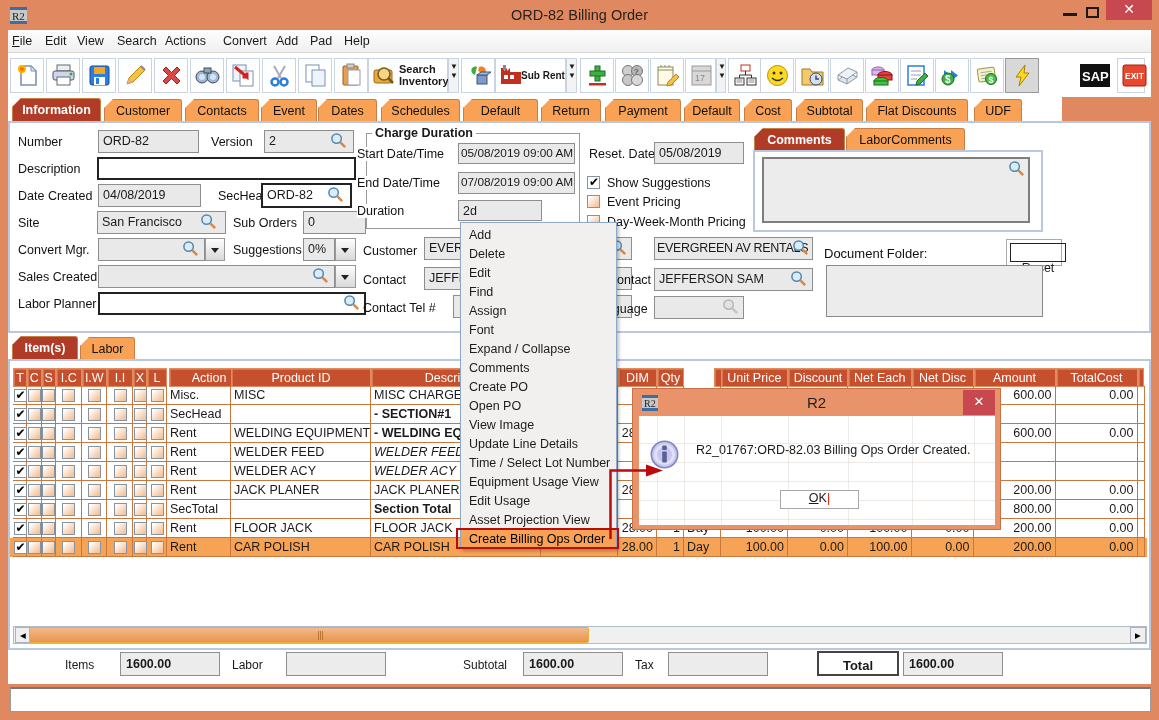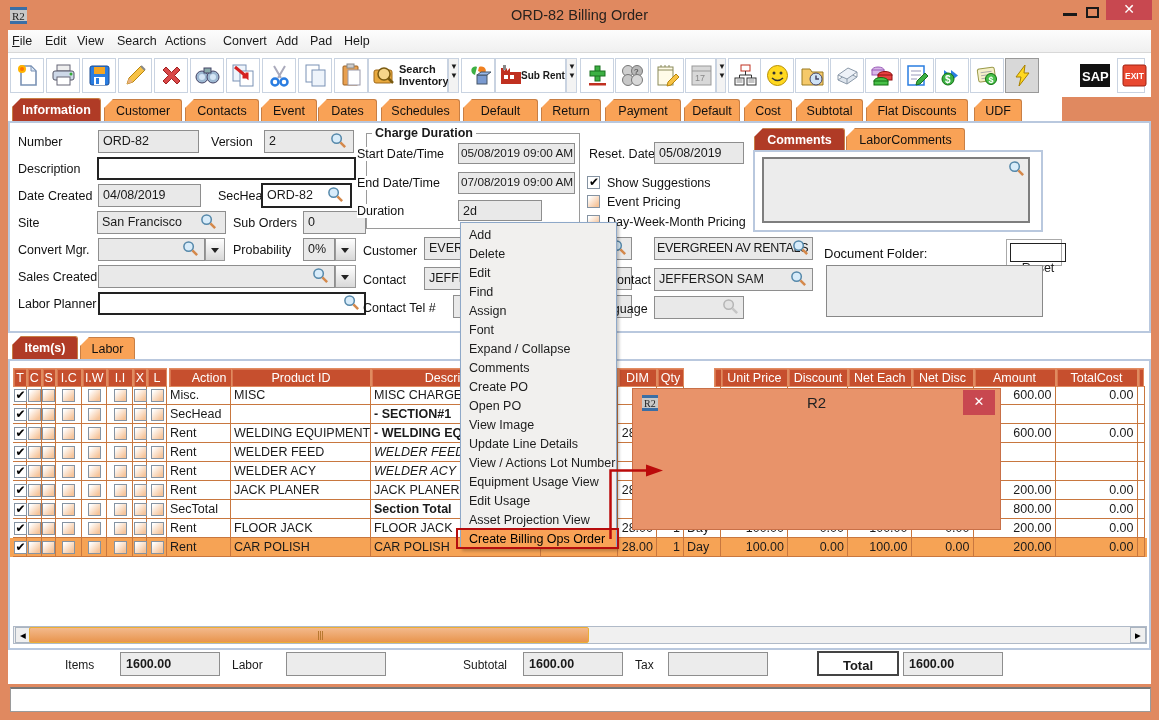--- a/index.html
+++ b/index.html
@@ -385,21 +385,21 @@
       </svg>
     <div class="lbl" style="left:223px; top:93px">Sub Orders</div>
     <div class="fld" style="left:293px; top:88px; width:63px; height:23px">0</div>
     <div class="lbl" style="left:8px; top:120px">Convert Mgr.</div>
     <div class="fld" style="left:88px; top:115px; width:107px; height:23px"></div>
     <svg class="mag" style="left:172px; top:117px" viewBox="0 0 18 18">
         <circle cx="7" cy="7" r="5" fill="#d8ecfa" stroke="#5588aa" stroke-width="1.6"></circle>
         <line x1="11" y1="11" x2="16" y2="16" stroke="#d4884a" stroke-width="2.6"></line>
       </svg>
     <div class="drop" style="left:195px; top:115px; height:23px"></div>
-    <div class="lbl" style="left:223px; top:120px">Probability</div>
+    <div class="lbl" style="left:223px; top:120px">Suggestions</div>
     <div class="fld" style="left:293px; top:115px; width:32px; height:23px">0%</div>
     <div class="drop" style="left:325px; top:115px; height:23px; width:21px"></div>
     <div class="lbl" style="left:8px; top:147px">Sales Created</div>
     <div class="fld" style="left:88px; top:142px; width:237px; height:23px"></div>
     <svg class="mag" style="left:302px; top:144px" viewBox="0 0 18 18">
         <circle cx="7" cy="7" r="5" fill="#d8ecfa" stroke="#5588aa" stroke-width="1.6"></circle>
         <line x1="11" y1="11" x2="16" y2="16" stroke="#d4884a" stroke-width="2.6"></line>
       </svg>
     <div class="drop" style="left:325px; top:142px; height:23px; width:21px"></div>
     <div class="lbl" style="left:8px; top:174px">Labor Planner</div>
@@ -816,38 +816,48 @@
     <div>Edit</div>
     <div>Find</div>
     <div>Assign</div>
     <div>Font</div>
     <div>Expand / Collapse</div>
     <div>Comments</div>
     <div>Create PO</div>
     <div>Open PO</div>
     <div>View Image</div>
     <div>Update Line Details</div>
-    <div>View / Actions Lot Number</div>
+    <div>Time / Select Lot Number</div>
     <div>Equipment Usage View</div>
     <div>Edit Usage</div>
     <div>Asset Projection View</div>
     <div class="hl">Create Billing Ops Order</div>
   </div>
 
   <div id="callrect"></div>
 
   <div id="dialog">
     <svg style="position:absolute; left:9px; top:6px" width="16" height="16" viewBox="0 0 16 16">
         <rect width="16" height="16" fill="#c8c8c8"></rect>
         <rect width="16" height="3" fill="#3a6ea5"></rect>
         <rect y="13" width="16" height="3" fill="#3a6ea5"></rect>
         <text x="2" y="12" font-size="10" font-family="Liberation Serif" fill="#222">R2</text>
       </svg>
     <div id="dlgtitle">R2</div>
     <div id="dlgclose">✕</div>
+    <div id="dlgbody">
+      <svg style="position:absolute; left:11px; top:24px" width="29" height="29" viewBox="0 0 29 29">
+          <circle cx="14.5" cy="14.5" r="13.2" fill="#c6c8ef" stroke="#8285c0" stroke-width="1.6"></circle>
+          <circle cx="14.5" cy="14.5" r="9" fill="none" stroke="#ffffff" stroke-width="3" opacity="0.45"></circle>
+          <rect x="12.2" y="11.5" width="4.6" height="11" rx="1" fill="#5c5f93"></rect>
+          <rect x="12.2" y="5.5" width="4.6" height="4.4" rx="1" fill="#5c5f93"></rect>
+        </svg>
+      <div style="position:absolute; left:57px; top:27px; font-size:12.5px; white-space:nowrap">R2_01767:ORD-82.03 Billing Ops Order Created.</div>
+      <div id="okbtn"><span style="text-decoration:underline">O</span>K<span style="color:#cc2200">|</span></div>
+    </div>
   </div>
 
   <svg style="position:absolute; left:600px; top:462px; z-index:50" width="70" height="85" viewBox="0 0 70 85">
       <path d="M10.5 77 V8.5 H48" stroke="#bb0b0b" stroke-width="2.5" fill="none"></path>
       <path d="M46 2.5 L63 8.5 L46 14.5 Z" fill="#bb0b0b"></path>
     </svg>
 
 </div>
 
 </body></html>

